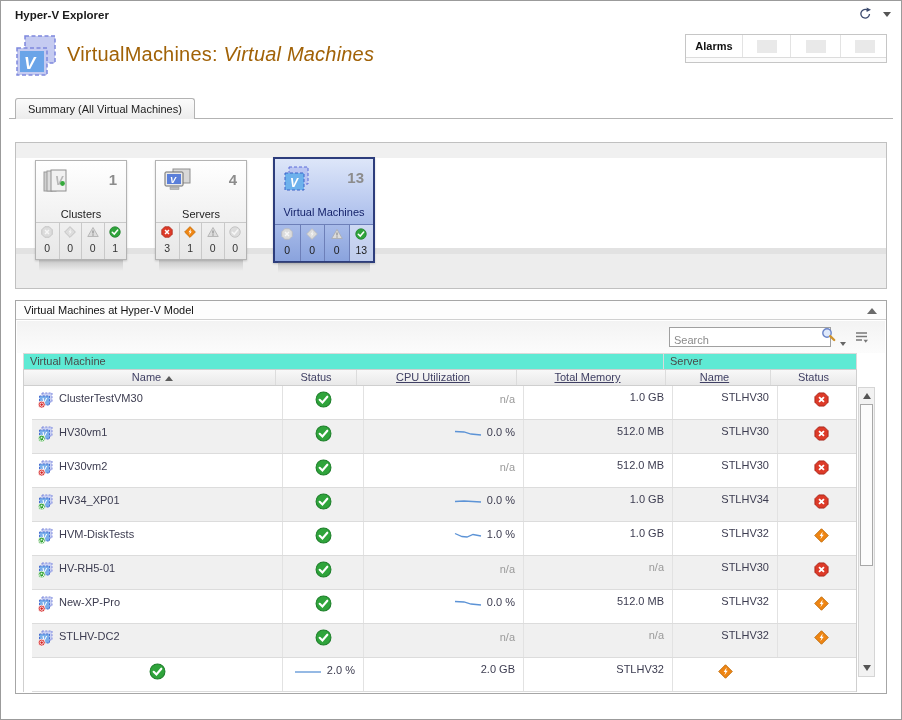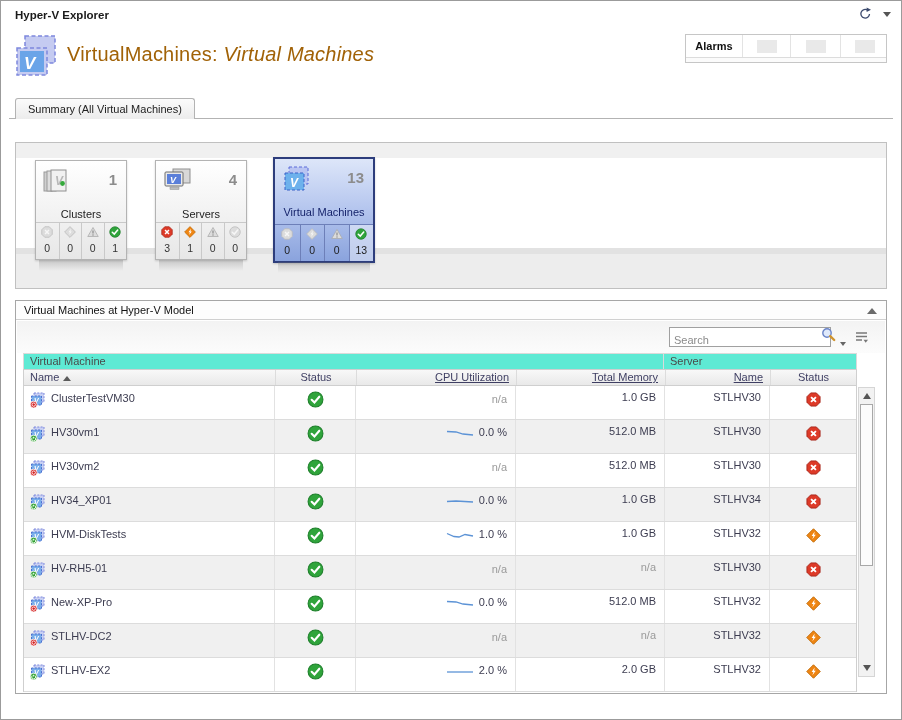--- a/index.html
+++ b/index.html
@@ -62,28 +62,28 @@
   .searchbox input { flex:1; border:none; outline:none; font-size:11px; padding:0 4px; color:#333; font-family:"Liberation Sans",sans-serif; background:transparent; }
   .searchbox input::placeholder { color:#8a8a8a; }
   .sb-caret { width:0; height:0; border-left:3.5px solid transparent; border-right:3.5px solid transparent; border-top:4px solid #666; margin:0 5px 0 3px; }
   .customizer { position:absolute; right:16px; top:9px; cursor:pointer; }
 
   .grouphdr { position:absolute; top:52px; left:7px; width:834px; height:16px; background:#5eead4; border:1px solid #dadada; border-bottom:none; display:grid; grid-template-columns:639px 193px; font-size:11px; color:#4a4a4a; }
   .grouphdr > div { padding:1px 0 0 6px; }
   .grouphdr > div + div { border-left:1px solid #dadada; }
 
   .colhdr { position:absolute; top:68px; left:7px; width:834px; height:17px; display:grid; grid-template-columns:251px 81px 160px 149px 105px 86px; background:linear-gradient(#f8f8f8,#e9e9e9); border:1px solid #cfcfcf; font-size:11px; color:#3f3f63; }
-  .colhdr > div { padding-top:1px; border-left:1px solid #dcdcdc; }
+  .colhdr > div { padding-top:1px; border-left:1px solid #dcdcdc;text-align:center; }
   .colhdr > div:first-child { border-left:none; }
   .ch-l { text-align:left; padding-left:6px; }
   .ch-c { text-align:center; }
   .ch-r { text-align:right; padding-right:7px;text-decoration:underline; }
   .sortasc { display:inline-block; width:0; height:0; border-left:4px solid transparent; border-right:4px solid transparent; border-bottom:5px solid #5b5b5b; margin-left:4px; }
 
-  .rows { position:absolute; top:85px; left:7px; width:834px; border-left:1px solid #cfcfcf; border-right:1px solid #cfcfcf; }
+  .rows { position:absolute; top:85px; left:7px; width:834px; border-left:1px solid #cfcfcf; border-right:1px solid #cfcfcf;padding-left:8px; }
   .row { display:grid; grid-template-columns:250px 81px 160px 149px 105px 87px; height:34px; border-bottom:1px solid #dcdcdc; background:#fff; font-size:11px; color:#3c3c50; cursor:pointer; }
   .row.alt { background:#f0f0f0; }
   .row > div { border-left:1px solid #e2e2e2; overflow:hidden; }
   .row > div:first-child { border-left:none; }
   .c-name { display:flex; gap:5px; padding:4px 2px 0 5px; align-items:flex-start; }
   .c-name span { padding-top:2px; }
   .c-status { text-align:center; padding-top:5px; }
   .c-cpu { display:flex; justify-content:flex-end; align-items:flex-start; padding:7px 8px 0 0; gap:4px; }
   .c-cpu .val { margin-top:-1px; }
   .c-cpu.na, .c-mem.na { color:#9a9a9a; }
@@ -485,31 +485,20 @@
             <span class="na-text">n/a</span>
           </div>
           <div class="c-mem na"><span>n/a</span></div>
           <div class="c-srv"><span>STLHV32</span></div>
           <div class="c-sstat"><span><svg width="15" height="15" viewBox="0 0 16 16">
                 <polygon points="8,0.8 15.2,8 8,15.2 0.8,8" fill="#ef8512" stroke="#c06c0a"></polygon>
                 <path d="M9.2 3.8 L6 8.4 L7.9 8.4 L6.8 12 L10.4 7.3 L8.6 7.3 Z" fill="#ffffff"></path>
               </svg></span></div>
         </div>
         <div class="row">
-          <div class="c-name">
-            <span><svg width="17" height="17" viewBox="0 0 17 17">
-                <rect x="5" y="1" width="10" height="9" fill="#c9d0f3" stroke="#7d88dd" stroke-dasharray="2,1.3"></rect>
-                <rect x="2.5" y="4" width="10" height="9" fill="#79aeea" stroke="#4a6fd0" stroke-dasharray="2,1.3"></rect>
-                <text x="5" y="11.3" font-size="7" font-style="italic" font-weight="bold" fill="#fff" font-family="Liberation Sans, sans-serif">V</text>
-                <circle cx="4.7" cy="12.6" r="3.4" fill="#2da12d" stroke="#ffffff" stroke-width="0.8"></circle>
-                <path d="M4.7 10.8 L4.7 12.6" stroke="#fff" stroke-width="1.1"></path>
-                <path d="M3.2 11.6 A2 2 0 1 0 6.2 11.6" fill="none" stroke="#fff" stroke-width="0.9"></path>
-              </svg></span>
-            <span>STLHV-EX2</span>
-          </div>
           <div class="c-status"><span><svg width="17" height="17" viewBox="0 0 16 16">
                 <circle cx="8" cy="8" r="7" fill="#2fa43b" stroke="#1d7f2a"></circle>
                 <path d="M4.4 8.3 L7 10.8 L11.6 5.4" fill="none" stroke="#ffffff" stroke-width="2" stroke-linecap="round"></path>
               </svg></span></div>
           <div class="c-cpu">
             <svg width="30" height="13" viewBox="0 0 30 13">
               <polyline points="2,7 28,7" fill="none" stroke="#5c93d6" stroke-width="1.3"></polyline>
             </svg>
             <span class="val">2.0 %</span>
           </div>

